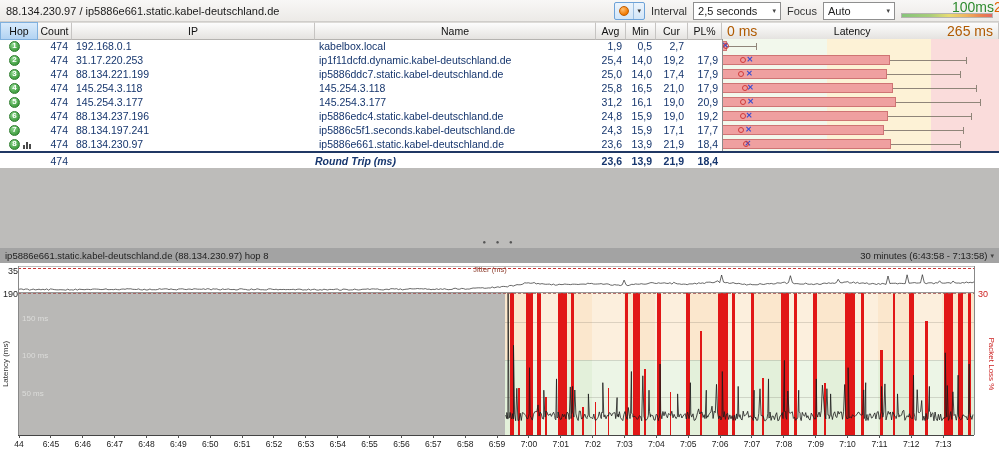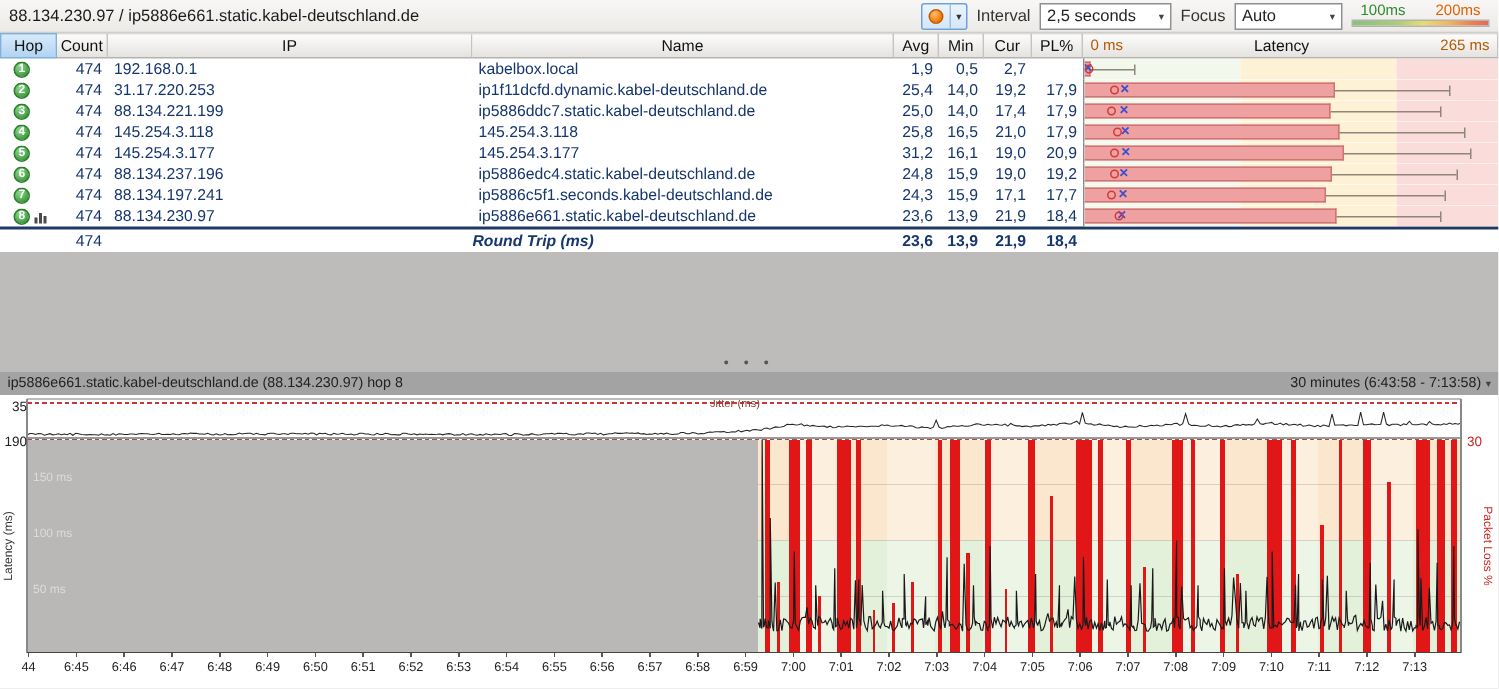--- a/index.html
+++ b/index.html
@@ -17,34 +17,34 @@
     background:radial-gradient(circle at 35% 30%,#ffc074,#f07800 70%);border:1px solid #c05c00;}
   .pausecaret{font-size:7px;color:#333;display:flex;align-items:center;padding:0 3px;
     border-left:1px solid #9dbfe0;}
   .lbl{color:#333;}
   .select{display:flex;align-items:center;justify-content:space-between;height:18px;
     background:#fff;border:1px solid #8f8f8f;padding:0 4px;color:#222;cursor:pointer;}
   .sel-interval{min-width:88px}
   .sel-focus{min-width:72px}
   .select .caret{font-size:7px;color:#444;margin-left:5px;}
   .legend{width:92px;display:flex;flex-direction:column;gap:1px;}
-  .legend-labels{display:flex;justify-content:space-between;font-size:10px;line-height:9px;padding:0 6px;}
+  .legend-labels{display:flex;justify-content:space-between;font-size:14px;line-height:9px;padding:0 6px;margin-left:45px;}
   .lg-low{color:#2e8b2e}.lg-high{color:#e06000}
   .legend-bar{height:5px;border:1px solid #b5b3b0;
     background:linear-gradient(to right,#86c47a 0%,#a9cd79 32%,#e8dc72 52%,#f0b35e 72%,#ea8150 88%,#e4685f 100%);}
 
   
   .thead,.trow,.tsum{display:grid;grid-template-columns:38px 34px 243px 281px 30px 30px 32px 34px 1fr;}
   .thead{height:17px;}
   .th{background:linear-gradient(#fcfcfc,#e5e3e0);border-right:1px solid #c6c4c2;
     border-bottom:1px solid #b5b3b0;border-top:1px solid #dddbd8;display:flex;align-items:center;
     justify-content:center;font-size:10.5px;color:#111;cursor:pointer;}
   .th-hop{background:linear-gradient(#d8eafb,#b2d3f2);border:1px solid #7fb0de;}
   .th-lat{justify-content:space-between;padding:0 5px;}
-  .lat-end{color:#b05a00;font-size:10px;}
+  .lat-end{color:#b05a00;font-size:14px;}
   .trow{height:14px;align-items:center;color:#16366e;background:#fff;}
   .cell{font-size:10.5px;line-height:14px;white-space:nowrap;overflow:hidden;}
   .c-num{text-align:right;padding-right:4px;}
   .c-left{text-align:left;padding-left:4px;}
   .hopcell{display:flex;align-items:center;padding-left:9px;gap:3px;}
   .hopnum{width:11px;height:11px;border-radius:50%;flex:0 0 11px;
     background:radial-gradient(circle at 35% 28%,#8ed88e,#3f9c3f 75%);border:1px solid #2e7d2e;
     color:#fff;font-size:8px;font-weight:bold;display:flex;align-items:center;justify-content:center;}
   .rowchart-icon{display:inline-flex;align-items:flex-end;gap:1px;height:9px;}
   .rowchart-icon i{display:block;width:2px;background:#4a4a4a;}

